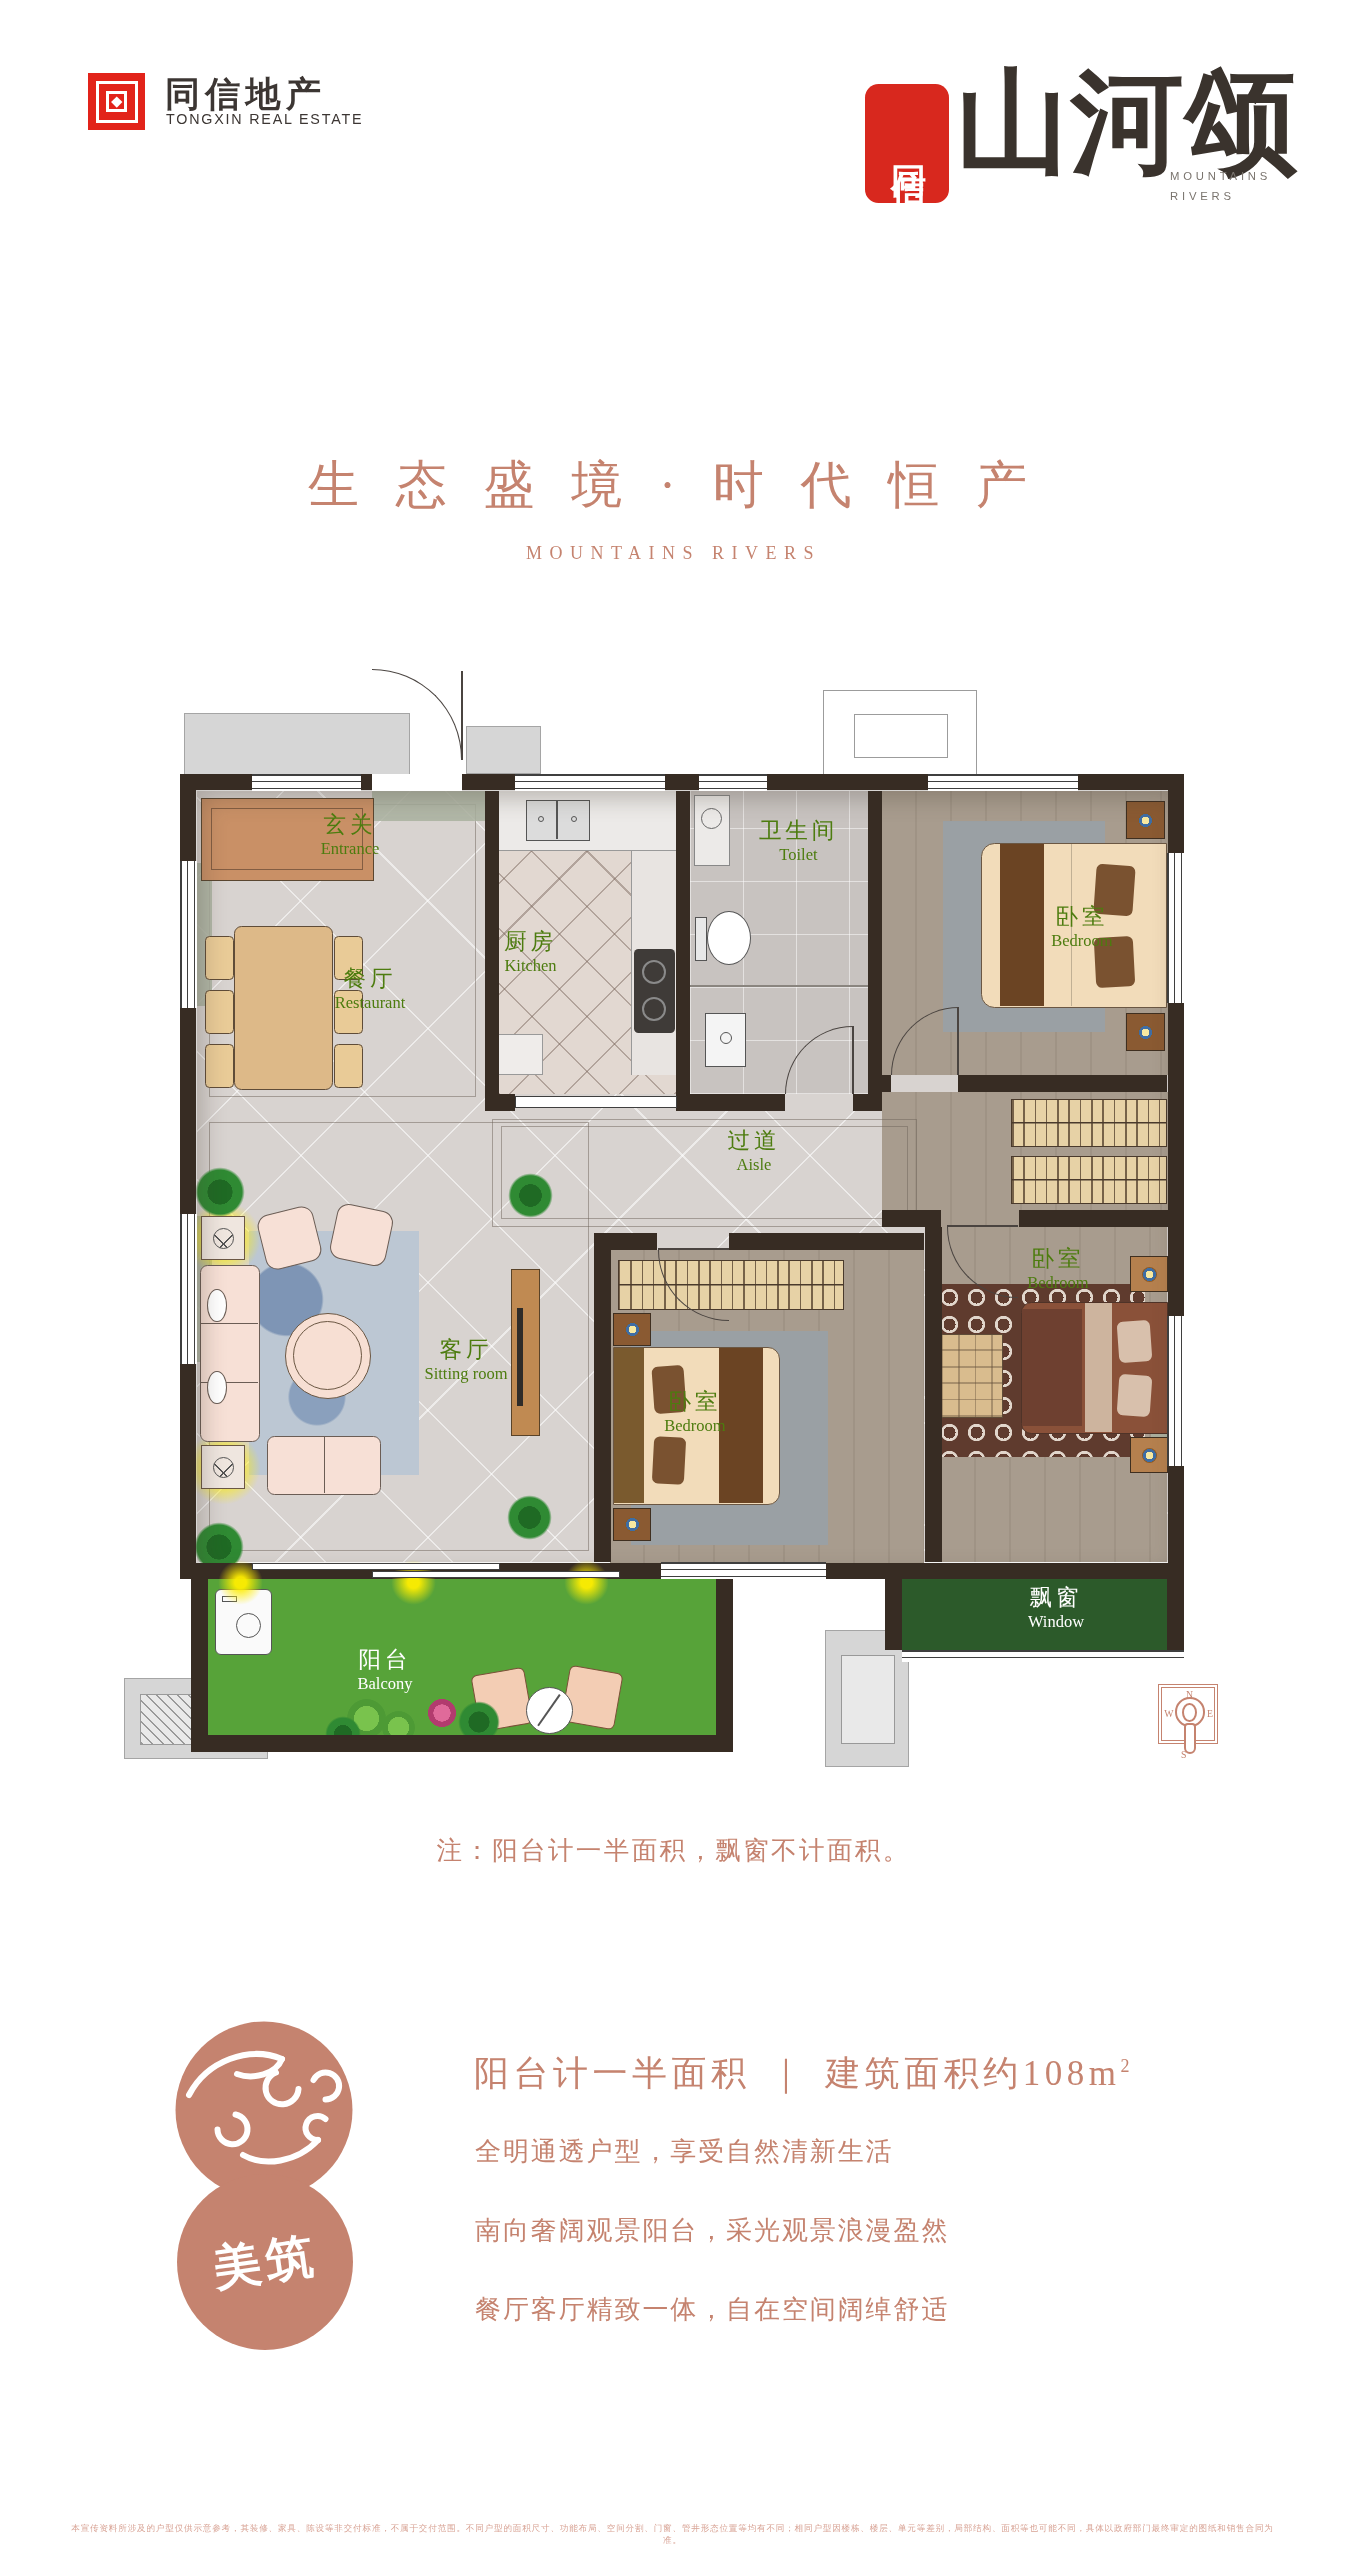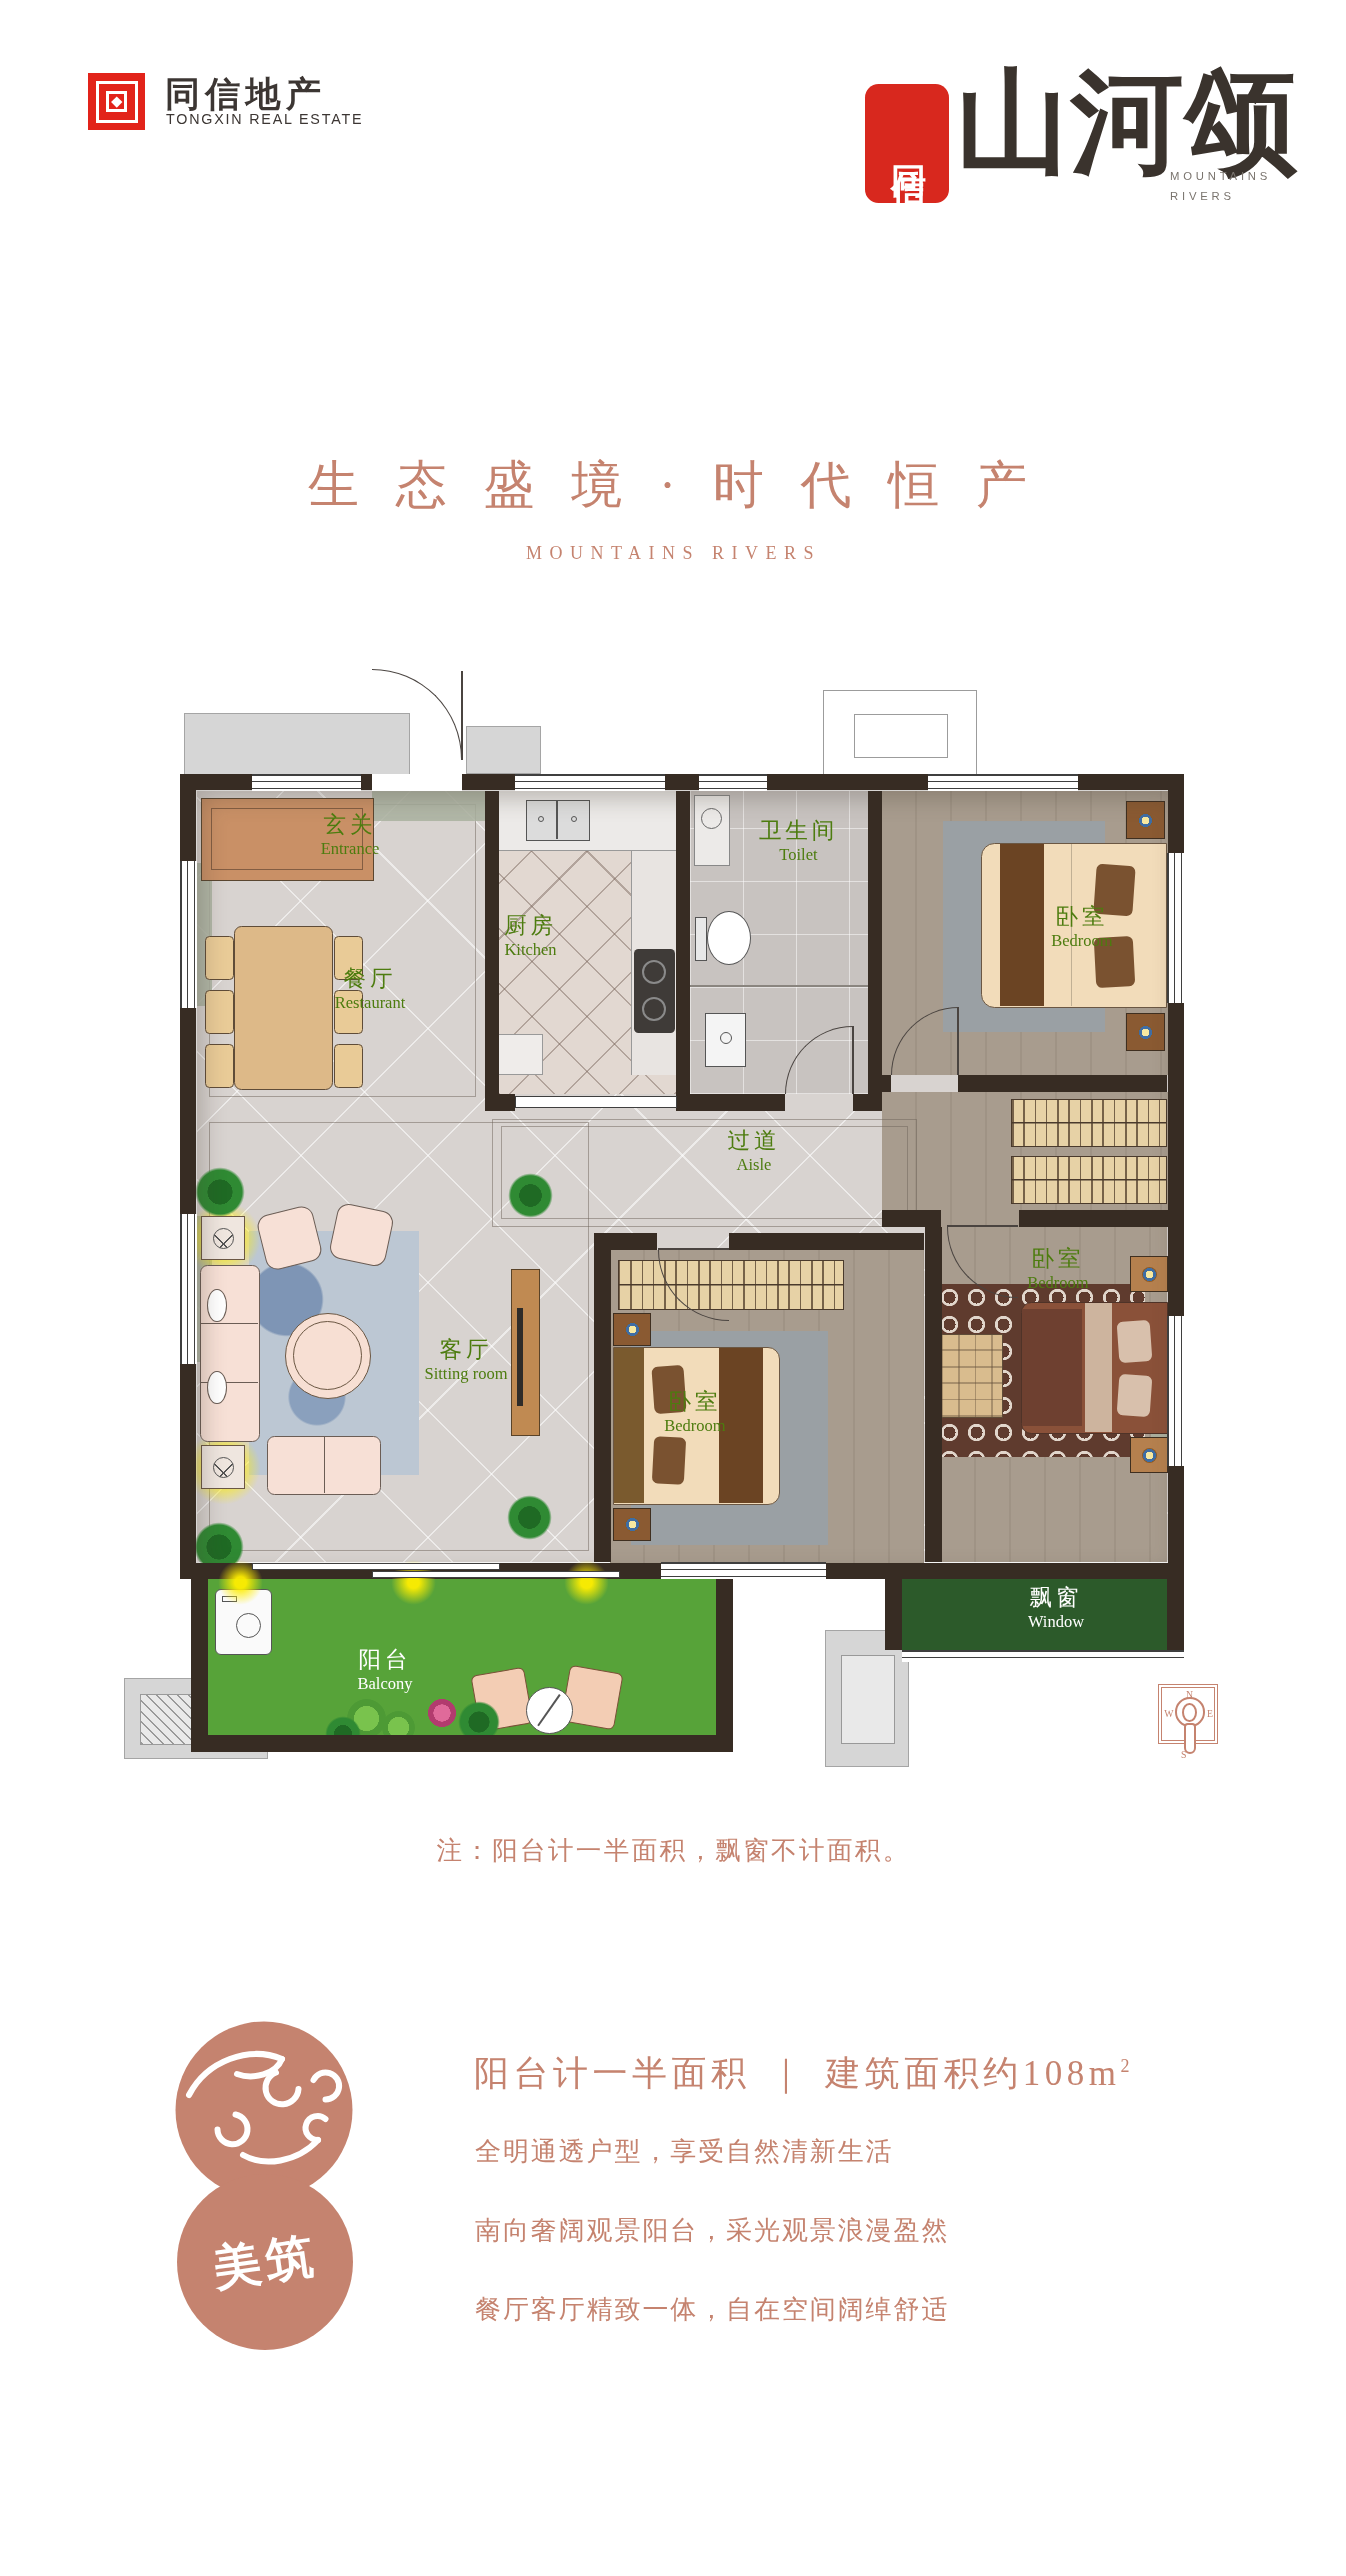--- a/index.html
+++ b/index.html
@@ -353,21 +353,21 @@
     <div class="a leaf z5" style="left:842px;top:571px;width:71px;height:2.3px"></div>
 
     <div class="a rl" style="left:185px;top:158px;width:120px">
       <span class="cn">玄关</span>
       <span class="en">Entrance</span>
     </div>
     <div class="a rl" style="left:205px;top:312px;width:120px">
       <span class="cn">餐厅</span>
       <span class="en">Restaurant</span>
     </div>
-    <div class="a rl" style="left:373px;top:259px;width:105px">
+    <div class="a rl" style="left:373px;top:275px;width:105px">
       <span class="cn">厨房</span>
       <span class="en">Kitchen</span>
     </div>
     <div class="a rl" style="left:641px;top:164px;width:105px">
       <span class="cn">卫生间</span>
       <span class="en">Toilet</span>
     </div>
     <div class="a rl" style="left:917px;top:250px;width:120px">
       <span class="cn">卧室</span>
       <span class="en">Bedroom</span>
@@ -430,15 +430,16 @@
   <div class="a headline">
     <span>阳台计一半面积</span><span class="div">｜</span><span>建筑面积约108m</span><sup>2</sup>
   </div>
 
   <div class="a features">
     <div>全明通透户型，享受自然清新生活</div>
     <div>南向奢阔观景阳台，采光观景浪漫盈然</div>
     <div>餐厅客厅精致一体，自在空间阔绰舒适</div>
   </div>
 
+  <div class="a disclaimer">本宣传资料所涉及的户型仅供示意参考，其装修、家具、陈设等非交付标准，不属于交付范围。不同户型的面积尺寸、功能布局、空间分割、门窗、管井形态位置等均有不同；相同户型因楼栋、楼层、单元等差别，局部结构、面积等也可能不同，具体以政府部门最终审定的图纸和销售合同为准。</div>
 
 </div>
 
 
 </body></html>

